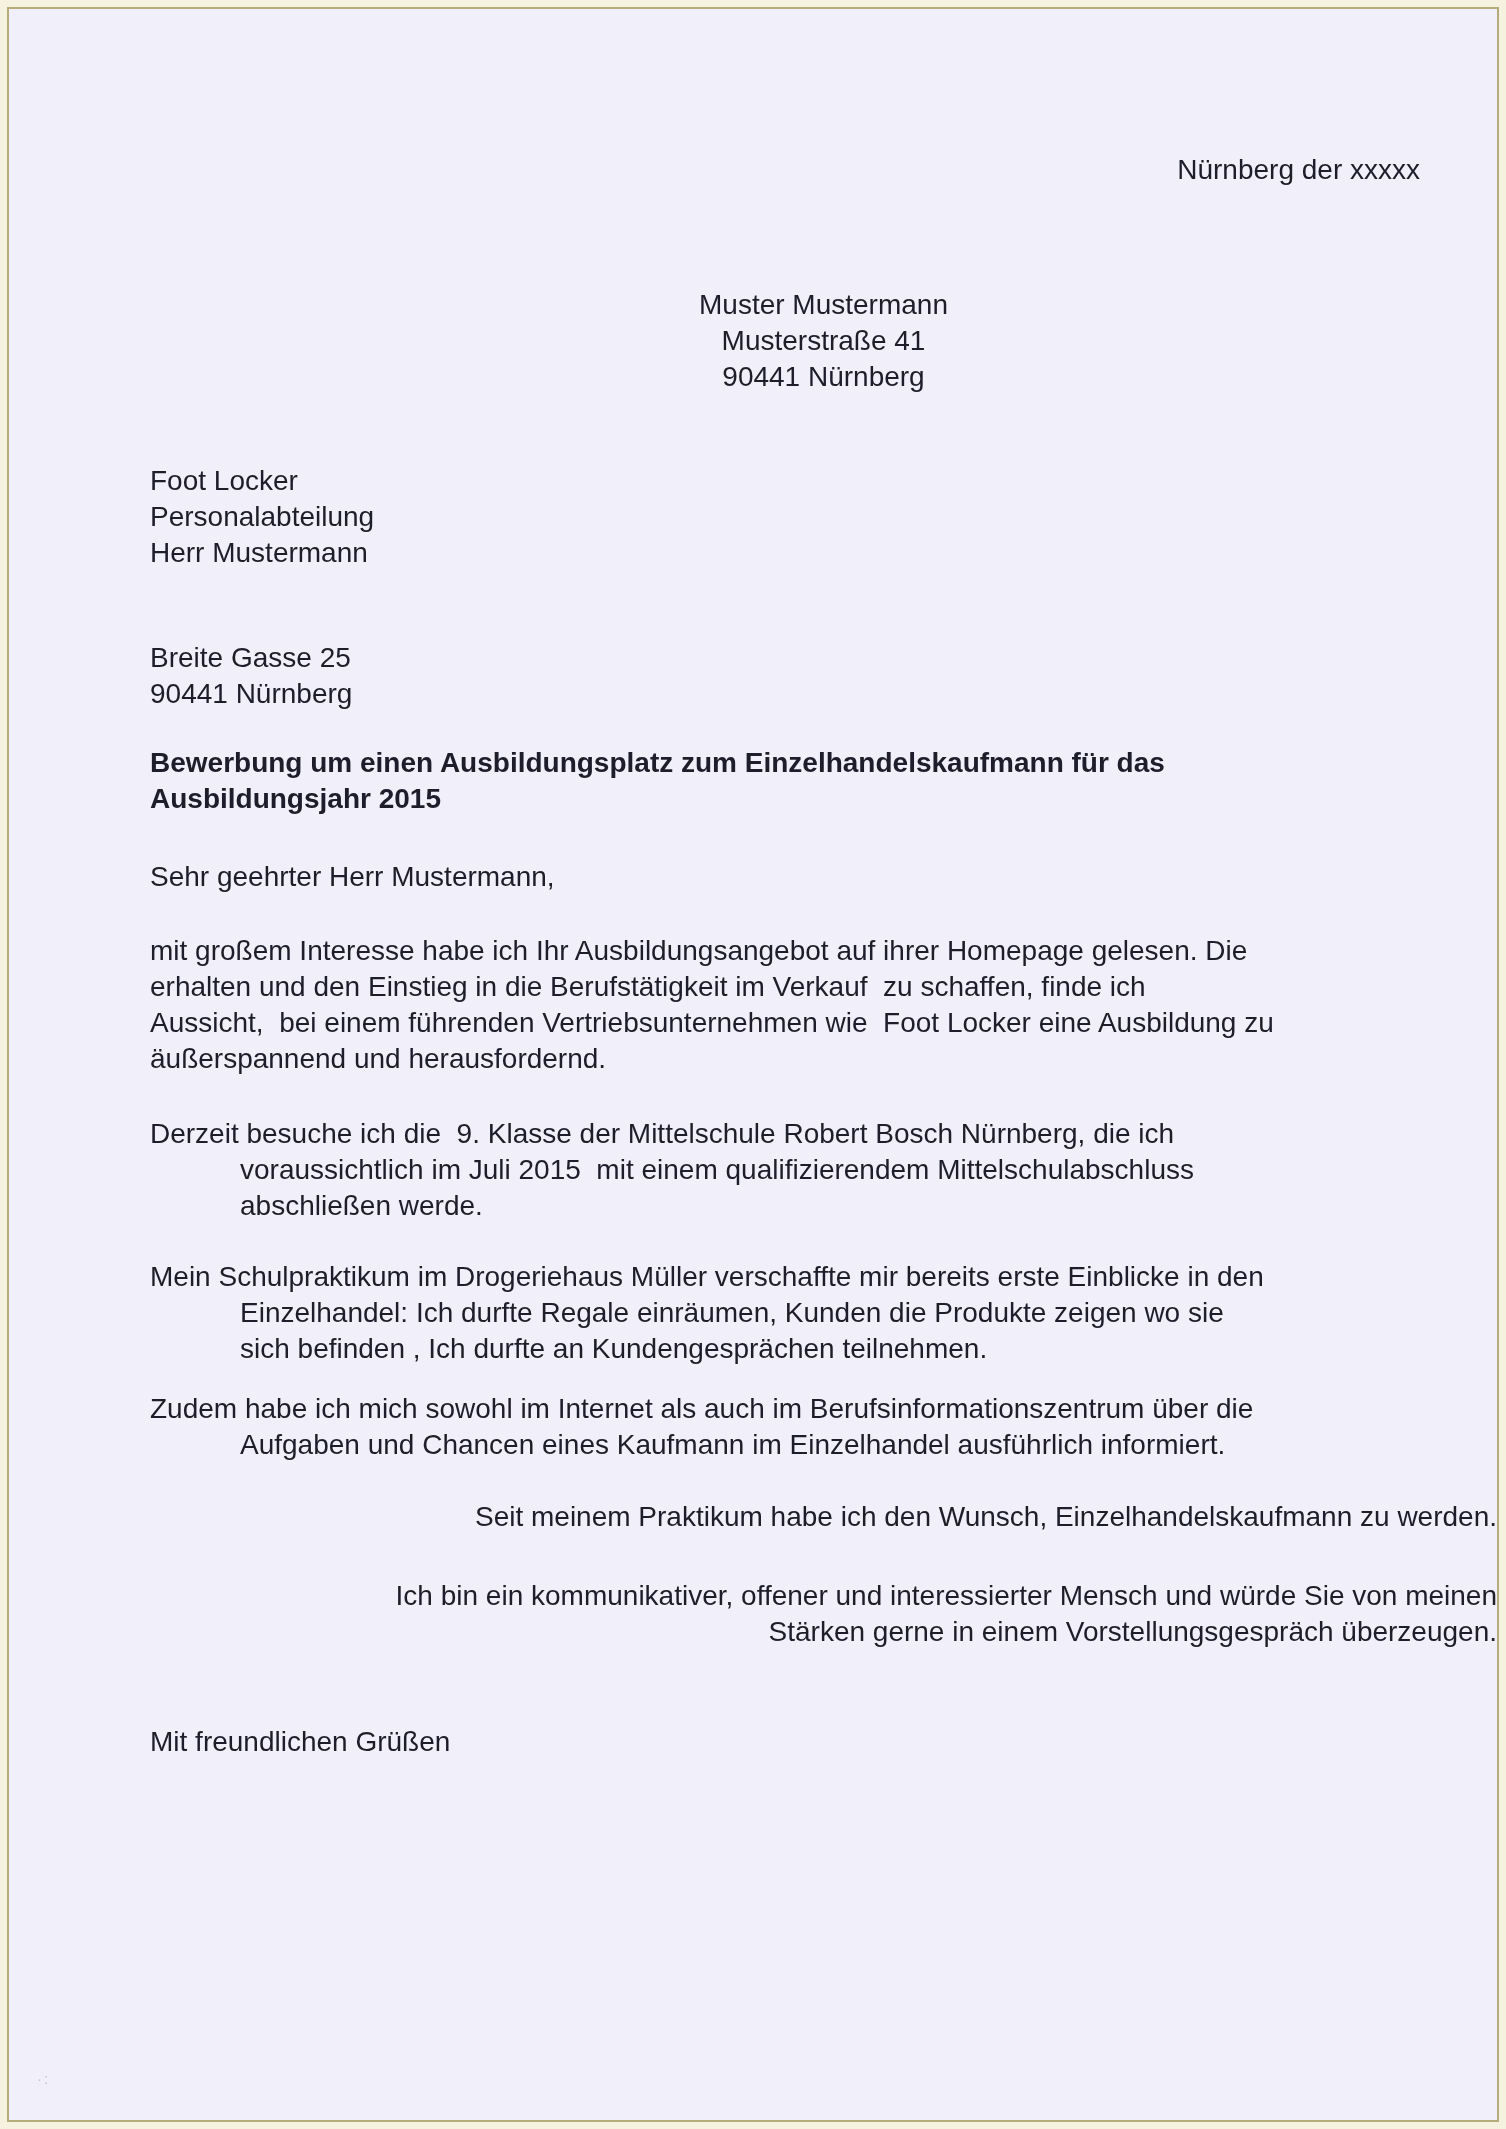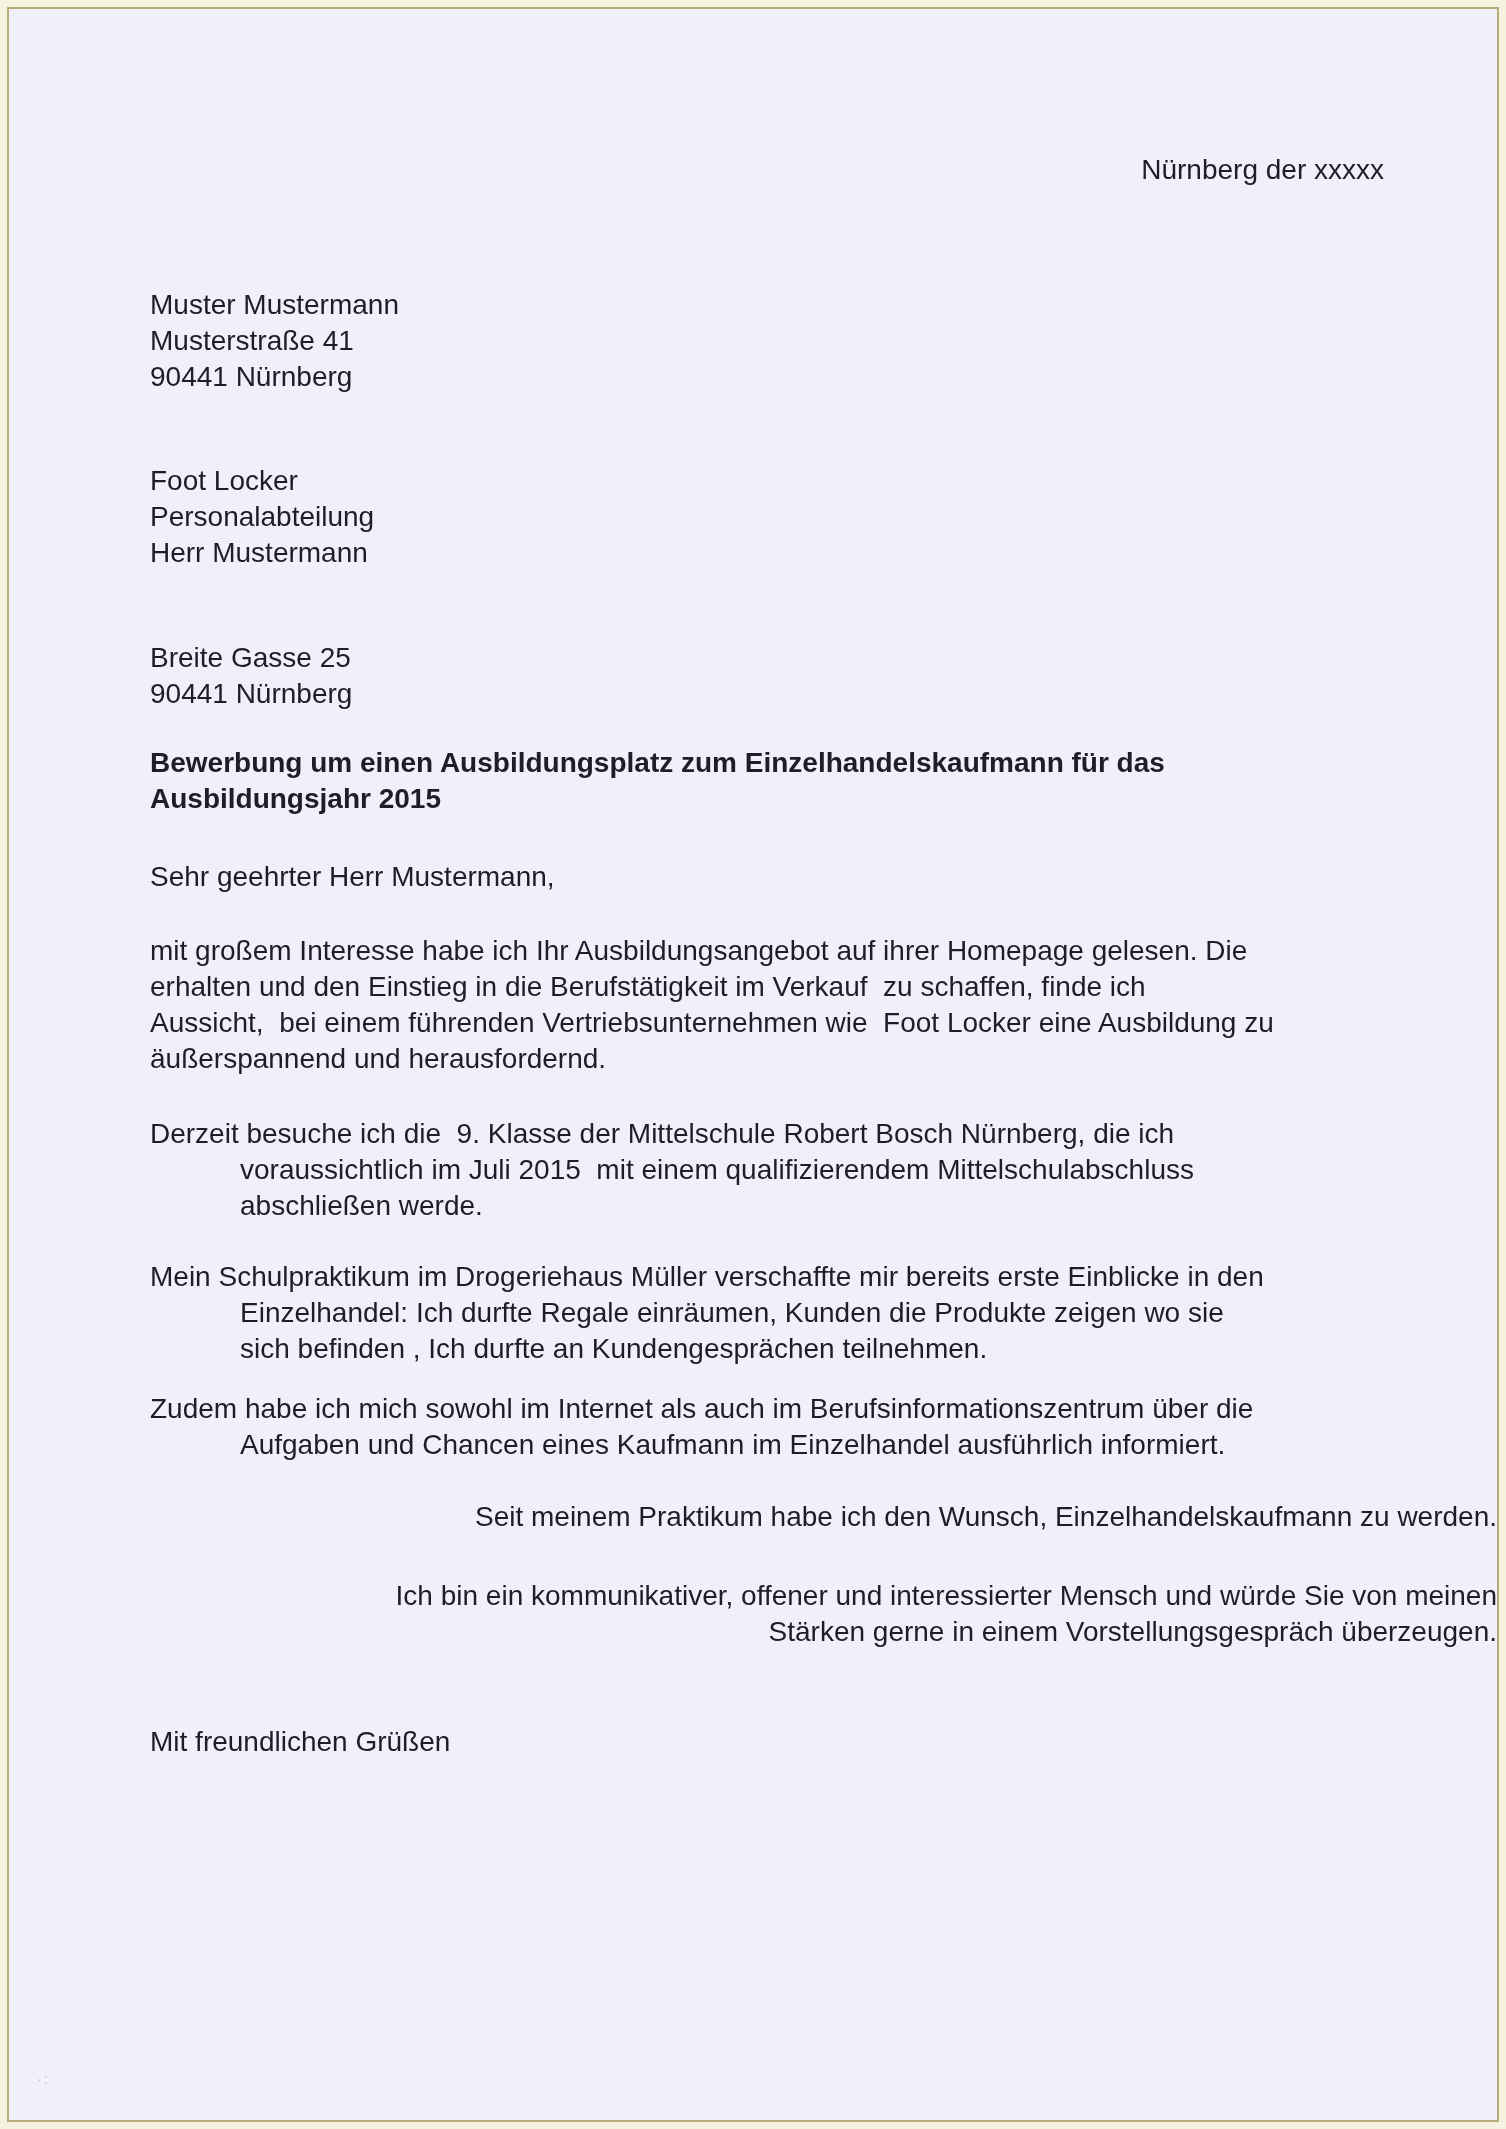--- a/index.html
+++ b/index.html
@@ -34,23 +34,23 @@
   }
   .line {
     white-space: pre;
   }
   .line.indent {
     padding-left: 90px;
   }
   .block-date {
     margin-top: 143px;
     text-align: right;
-    padding-right: 113px;
+    padding-right: 77px;
   }
-  .block-sender    { margin-top: 99px; }
+  .block-sender    { margin-top: 99px; text-align: center; }
   .block-recipient { margin-top: 68px; }
   .block-addr2     { margin-top: 69px; }
   .block-subject   { margin-top: 33px; font-weight: bold; }
   .block-salutation{ margin-top: 42px; }
   .para-0 { margin-top: 38px; }
   .para-1 { margin-top: 39px; }
   .para-2 { margin-top: 35px; }
   .para-3 { margin-top: 24px; }
   .para-4 { margin-top: 36px; text-align: right; }
   .para-5 { margin-top: 43px; text-align: right; }

